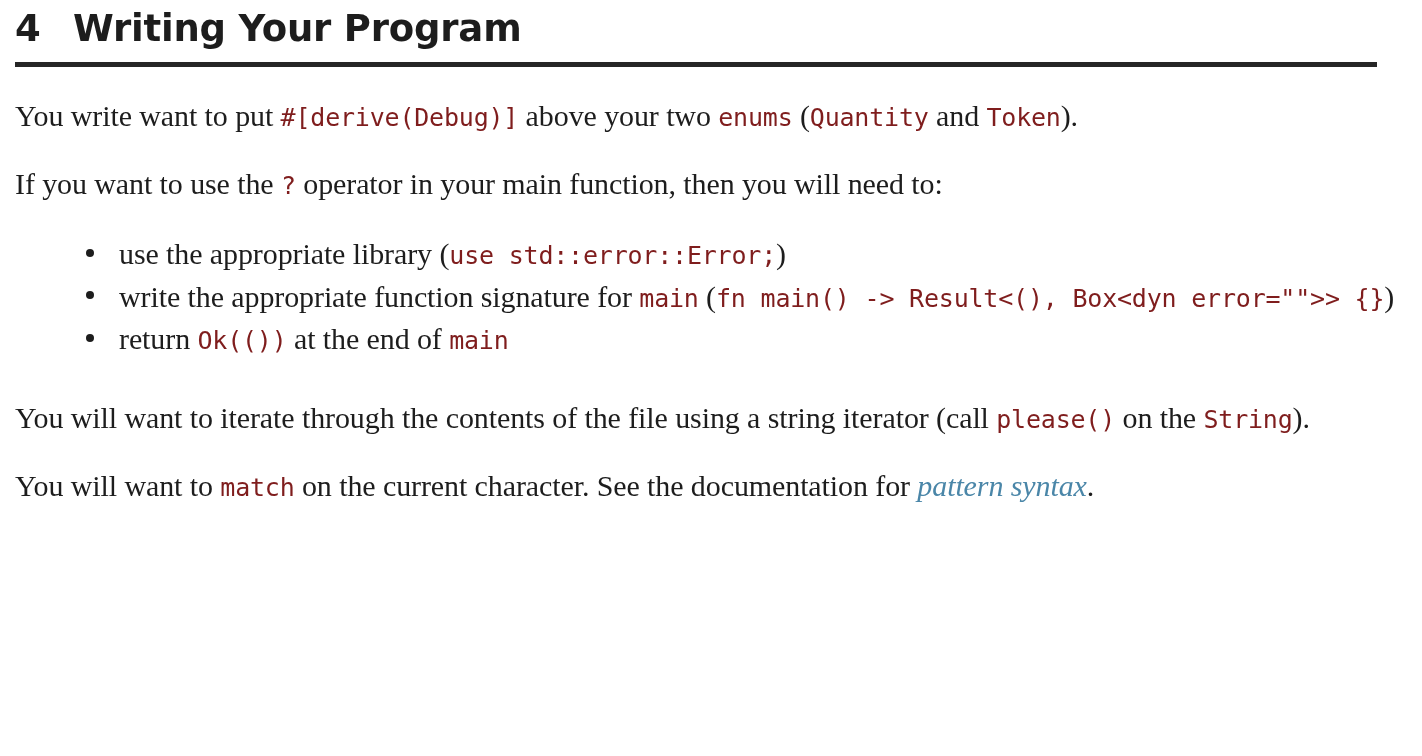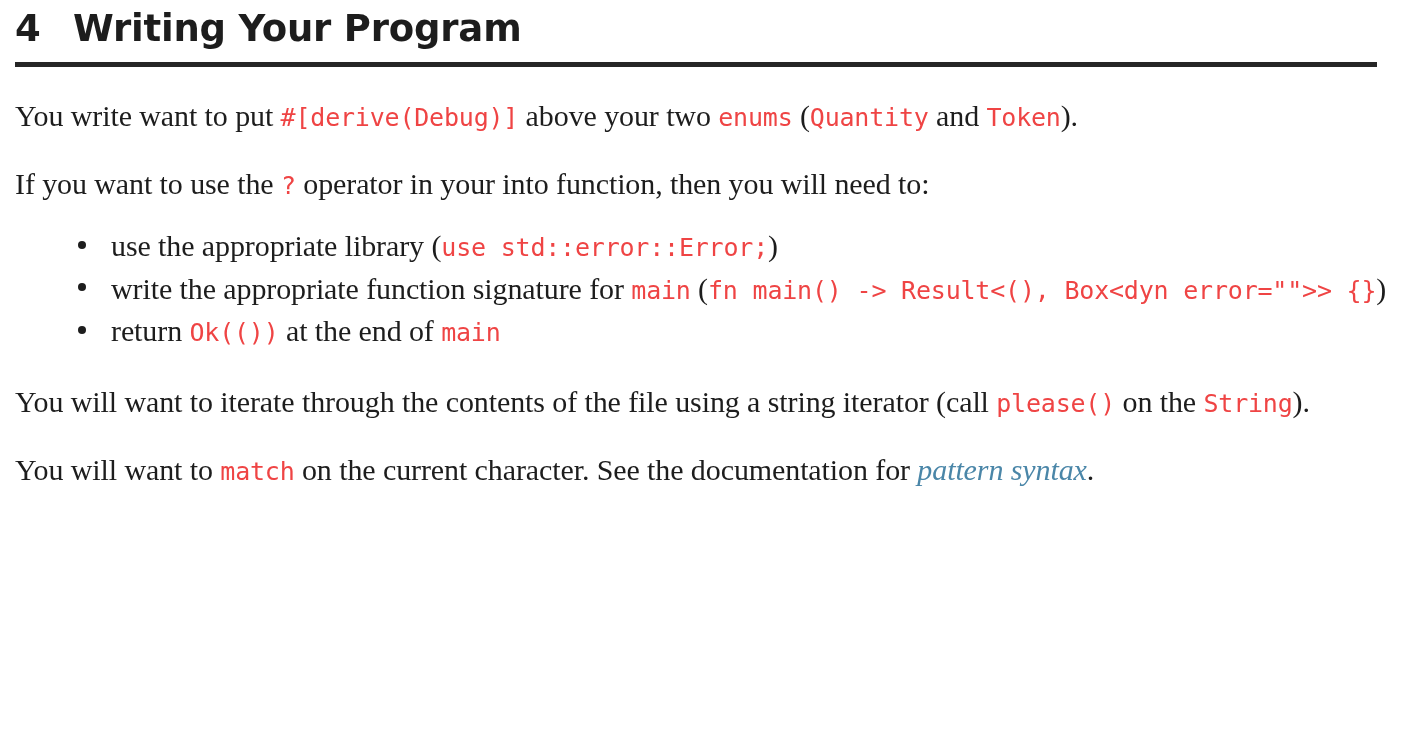--- a/index.html
+++ b/index.html
@@ -60,36 +60,36 @@
     letter-spacing: -0.1px;
   }
   .para.justify {
     text-align: justify;
     text-align-last: left;
   }
 
   
   .code {
     font-family: "DejaVu Sans Mono", "Liberation Mono", monospace;
-    color: #ef4444;
+    color: #7f1d1d;
     font-size: 25px;
     letter-spacing: -0.2px;
   }
 
   
   .link {
     color: #4a86a8;
     text-decoration: none;
     font-style: italic;
   }
 
   
   ul.bullets {
     list-style: none;
-    margin: 0;
+    margin: 8px;
     padding: 0;
     padding-top: 22px;
   }
   ul.bullets > li {
     position: relative;
     font-size: 30px;
     line-height: 1.42;
     padding-left: 96px;
     margin: 0 0 0 0;
     color: #1d1d1d;
@@ -111,21 +111,21 @@
 <div class="page">
 
   <h1 class="section-heading">
     <span class="sec-num">4</span><span>Writing Your Program</span>
   </h1>
 
   <div class="heading-rule"></div>
 
   <p class="para"><span>You write want to put </span><span class="code">#[derive(Debug)]</span><span> above your two </span><span class="code">enums</span><span> (</span><span class="code">Quantity</span><span> and </span><span class="code">Token</span><span>).</span></p>
 
-  <p class="para"><span>If you want to use the </span><span class="code">?</span><span> operator in your into function, then you will need to:</span></p>
+  <p class="para"><span>If you want to use the </span><span class="code">?</span><span> operator in your main function, then you will need to:</span></p>
 
   <ul class="bullets">
     <li>
       <span class="dot"></span><span>use the appropriate library (</span><span class="code">use std::error::Error;</span><span>)</span>
     </li>
     <li>
       <span class="dot"></span><span>write the appropriate function signature for </span><span class="code">main</span><span> (</span><span class="code">fn main() -&gt; Result&lt;(), Box&lt;dyn error=""&gt;&gt; {}</span><span>)</span>
     </li>
     <li>
       <span class="dot"></span><span>return </span><span class="code">Ok(())</span><span> at the end of </span><span class="code">main</span>

